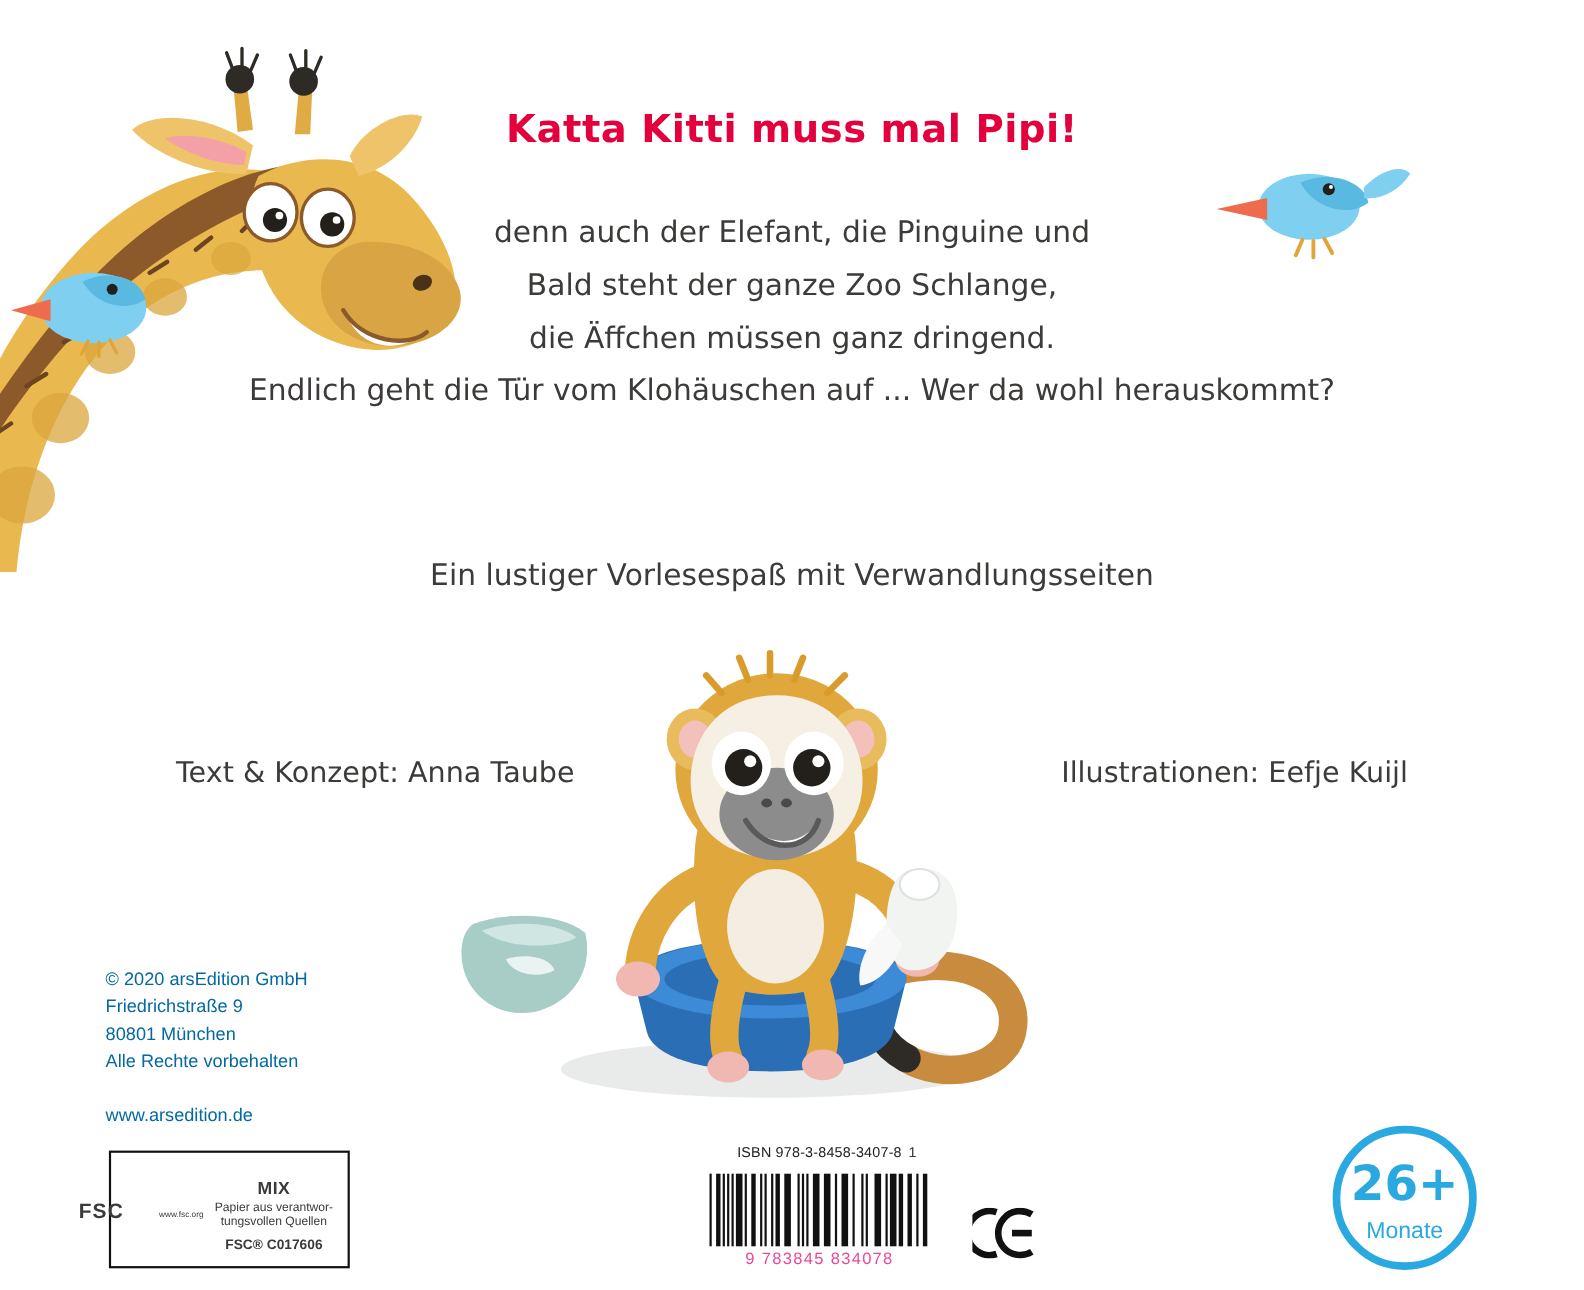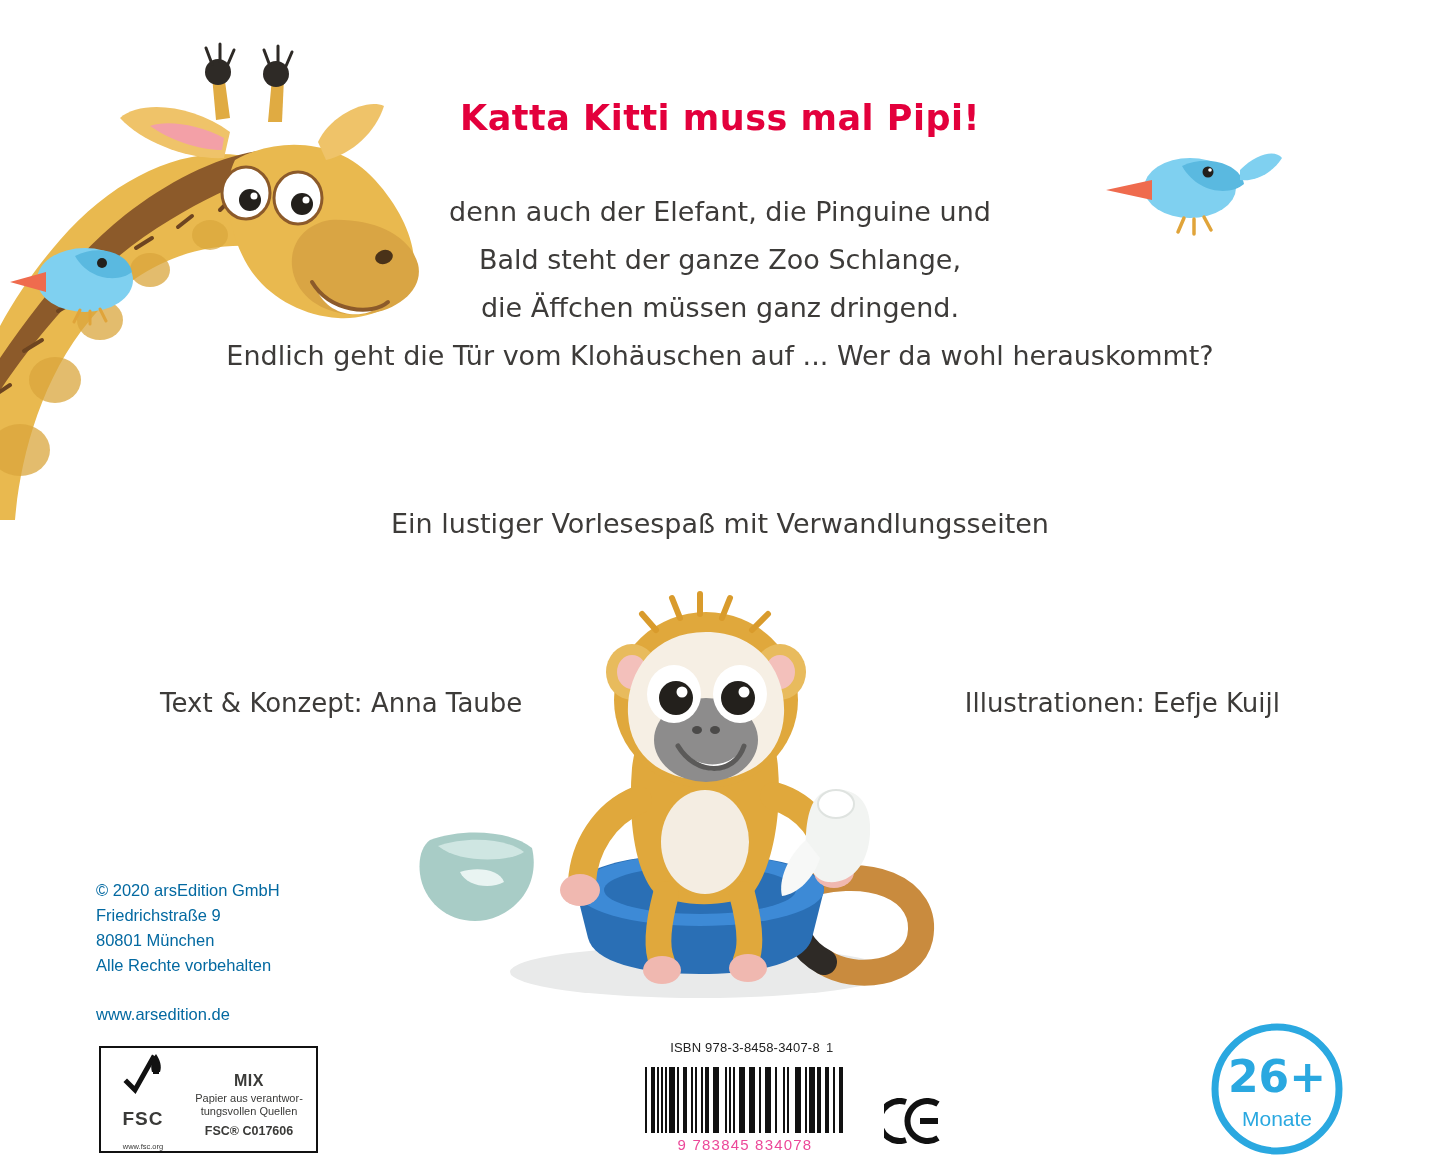--- a/index.html
+++ b/index.html
@@ -84,37 +84,38 @@
     width: 219px;
     height: 107px;
     border: 2px solid #111;
     box-sizing: border-box;
     display: flex;
     background: #fff;
   }
   .fsc-left {
     width: 84px;
     display: flex;
-    flex-direction: column;
+    flex-direction: row;
     align-items: center;
-    justify-content: space-between;
+    justify-content: flex-end;
     padding-top: 4px;
   }
   .fsc-mark { width: 40px; height: 46px; }
   .fsc-fsc {
     font-family: "Liberation Sans", sans-serif;
     font-weight: bold;
     font-size: 19px;
     letter-spacing: 1px;
     margin-top: 1px;
   }
   .fsc-url {
     font-family: "Liberation Sans", sans-serif;
     font-size: 7.5px;
     margin-top: 3px;
+    margin-left: 32px;
   }
   .fsc-right {
     flex: 1;
     display: flex;
     flex-direction: column;
     align-items: center;
     justify-content: center;
     text-align: center;
     font-family: "Liberation Sans", sans-serif;
     padding: 4px 3px 4px 0;

